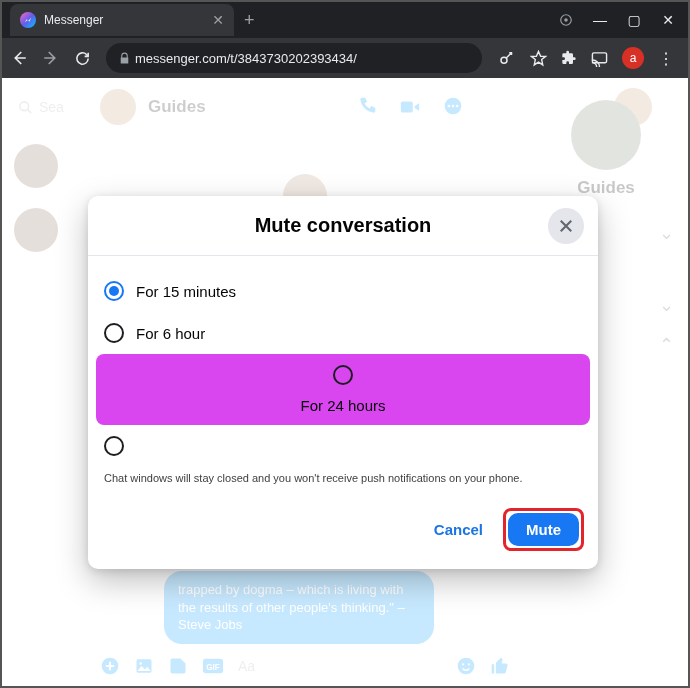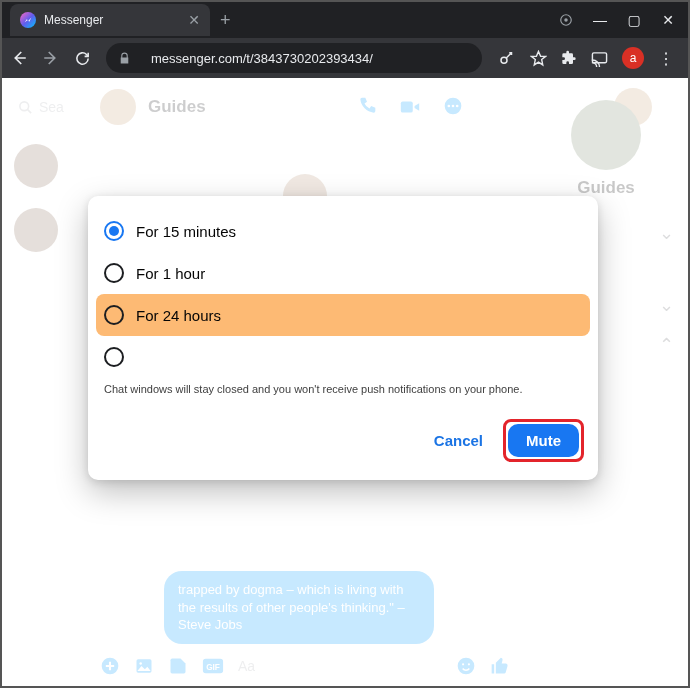--- a/index.html
+++ b/index.html
@@ -1,35 +1,35 @@
 <!DOCTYPE html>
 <html><head>
 <meta charset="utf-8">
 <style>
   * { box-sizing: border-box; margin: 0; padding: 0; font-family: -apple-system, BlinkMacSystemFont, "Segoe UI", Helvetica, Arial, sans-serif; }
   body { width: 690px; height: 688px; background: #fff; overflow: hidden; position: relative; border: 2px solid #555; }
 
   
   .browser-top { background: #202124; }
   .tab-strip { display: flex; align-items: center; height: 36px; padding-left: 8px; }
-  .tab { display: flex; align-items: center; background: #35363a; color: #e8eaed; font-size: 12px; padding: 0 10px; height: 32px; border-radius: 8px 8px 0 0; width: 200px; gap: 8px; }
+  .tab { display: flex; align-items: center; background: #35363a; color: #e8eaed; font-size: 12px; padding: 0 10px; height: 32px; border-radius: 8px 8px 0 0; width: 224px; gap: 8px; }
   .tab .favicon { width: 16px; height: 16px; border-radius: 50%; background: linear-gradient(135deg,#ff6ac1,#615ced,#00c6ff); display:flex;align-items:center;justify-content:center; }
   .tab .favicon svg { width:10px;height:10px; }
   .tab .title { flex: 1; overflow: hidden; white-space: nowrap; text-overflow: ellipsis; }
   .tab .close { color:#9aa0a6; font-size:14px; }
   .new-tab { color:#9aa0a6; font-size:18px; margin-left:10px; }
   .win-controls { margin-left:auto; display:flex; gap:6px; padding-right:6px; color:#e8eaed; }
   .win-controls span { width:28px; text-align:center; font-size:14px; }
   .win-controls .sep-dot { display:flex;align-items:center;justify-content:center; }
   .win-controls .sep-dot svg { width:14px;height:14px; }
 
   .addr-bar { display:flex; align-items:center; background:#35363a; height:40px; padding:0 8px; gap:10px; }
   .nav-ico { color:#9aa0a6; width:22px; text-align:center; }
   .nav-ico.enabled { color:#e8eaed; }
-  .omnibox { flex:1; background:#202124; border-radius:20px; height:30px; display:flex; align-items:center; padding:0 12px; color:#e8eaed; font-size:13px; gap:20px; }
+  .omnibox { flex:1; background:#202124; border-radius:20px; height:30px; display:flex; align-items:center; padding:0 12px; color:#e8eaed; font-size:13px; gap:4px; }
   .omnibox .lock { color:#9aa0a6; }
   .right-icons { display:flex; align-items:center; gap:14px; color:#e8eaed; padding:0 6px; }
   .avatar { width:22px;height:22px;border-radius:50%; background:#d93025; color:#fff; font-size:12px; display:flex;align-items:center;justify-content:center; }
 
   
   .app-bg { position:absolute; top:78px; left:2px; right:2px; bottom:2px; background:#fff; }
   .app-bg .dim { position:absolute; inset:0; background:rgba(255,255,255,0.78); z-index:5; }
 
   .mg-top { display:flex; align-items:center; height:54px; padding:0 14px; gap:12px; }
   .mg-search { color:#b0b3b8; font-size:14px; display:flex; align-items:center; gap:6px; width:70px; }
@@ -61,21 +61,21 @@
   
   .modal { position:absolute; left:86px; top:194px; width:510px; background:#fff; border-radius:10px; box-shadow:0 12px 32px rgba(0,0,0,0.25), 0 2px 8px rgba(0,0,0,0.12); z-index:10; }
   .modal-head { position:relative; height:60px; border-bottom:1px solid #e4e6eb; display:flex; align-items:center; justify-content:center; }
   .modal-title { font-size:20px; font-weight:700; color:#050505; }
   .modal-close { position:absolute; right:14px; top:12px; width:36px;height:36px;border-radius:50%; background:#e4e6eb; display:flex;align-items:center;justify-content:center; color:#606770; }
   .modal-body { padding:14px 16px 2px; }
   .radio-row { display:flex; align-items:center; gap:12px; padding:11px 0; cursor:pointer; }
   .radio { width:20px;height:20px;border:2px solid #1c1e21; border-radius:50%; flex-shrink:0; position:relative; }
   .radio.selected { border-color:#1877f2; }
   .radio.selected::after { content:""; position:absolute; inset:3px; border-radius:50%; background:#1877f2; }
-  .radio-row.hover { background:#fdba74; border-radius:8px; margin:0 -8px; padding:11px 8px; }
+  .radio-row.hover { background:#d946ef; border-radius:8px; margin:0 -8px; padding:11px 8px;flex-direction:column; }
   .radio-label { font-size:15px; color:#050505;text-align:right; }
   .modal-desc { font-size:11px; color:#404040; line-height:1.4; padding:4px 0 10px; }
   .modal-foot { display:flex; justify-content:flex-end; align-items:center; gap:6px; padding:10px 14px 18px; }
   .btn-cancel { color:#1b74e4; font-size:15px; font-weight:600; padding:8px 14px; border-radius:6px; }
   .btn-primary { background:#1877f2; color:#fff; font-size:15px; font-weight:600; padding:8px 18px; border-radius:10px; }
   .btn-highlight { border:3px solid #e3242b; border-radius:8px; padding:2px; }
 
   svg { display:block; }
 </style>
 </head>
@@ -260,29 +260,37 @@
         <svg width="20" height="20" viewBox="0 0 24 24" fill="#0099ff">
           <path d="M2 21h3V10H2v11zm19-10c0-1.1-.9-2-2-2h-5l1-4V4c0-.5-.2-1-.6-1.4L13 2l-6 6v13h10c.8 0 1.5-.5 1.8-1.2l2-7c.1-.3.2-.5.2-.8z"></path>
         </svg>
       </span>
   </div>
 
   <div class="dim"></div>
 </div>
 
 <div class="modal">
+  <div class="modal-head">
+    <div class="modal-title">Mute conversation</div>
+    <div class="modal-close">
+      <svg width="18" height="18" viewBox="0 0 24 24" stroke="currentColor" stroke-width="2.8" fill="none">
+          <path d="M5 5l14 14M19 5L5 19"></path>
+        </svg>
+    </div>
+  </div>
   <div class="modal-body">
     <div id="radio-list">
         <div class="radio-row">
           <div class="radio selected"></div>
           <div class="radio-label">For 15 minutes</div>
         </div>
         <div class="radio-row">
           <div class="radio"></div>
-          <div class="radio-label">For 1 hour</div>
+          <div class="radio-label">For 6 hour</div>
         </div>
         <div class="radio-row hover">
           <div class="radio"></div>
           <div class="radio-label">For 24 hours</div>
         </div>
         <div class="radio-row">
           <div class="radio"></div>
         </div>
       </div>
     <div class="modal-desc">Chat windows will stay closed and you won't receive push notifications on your phone.</div>

